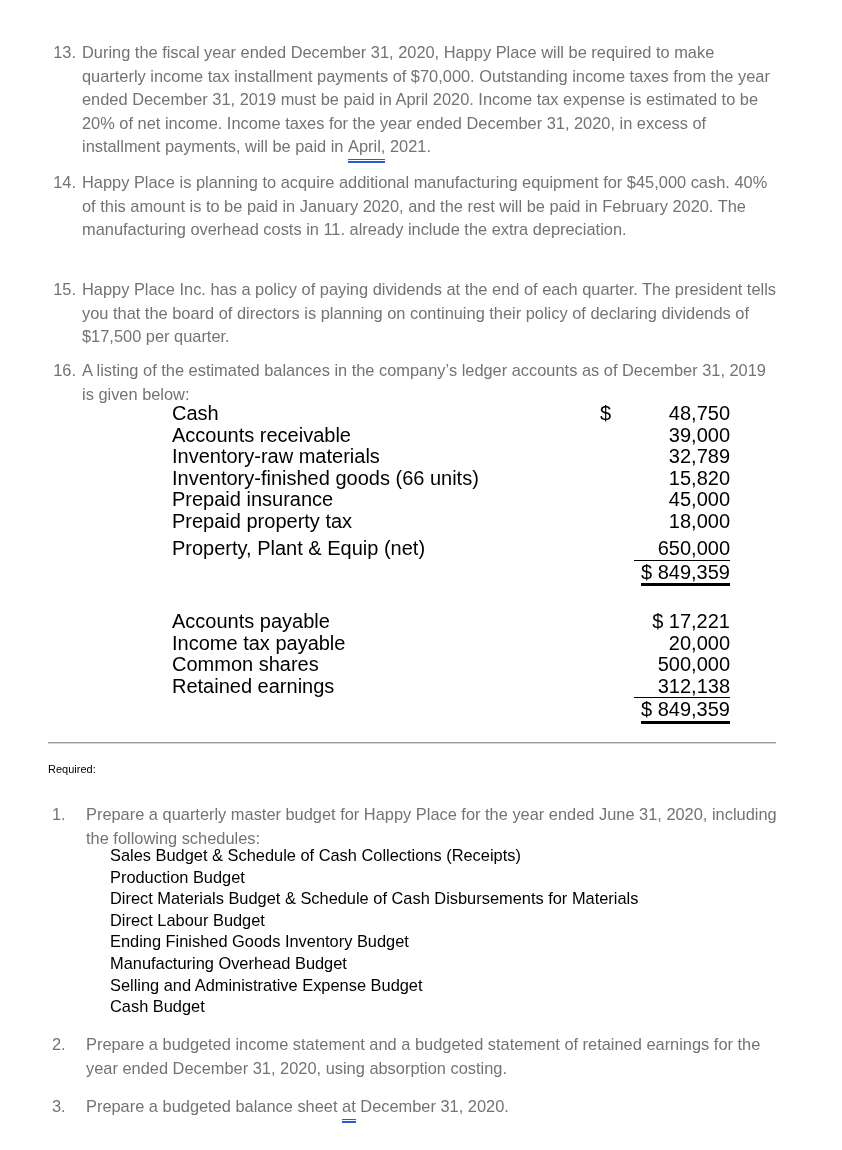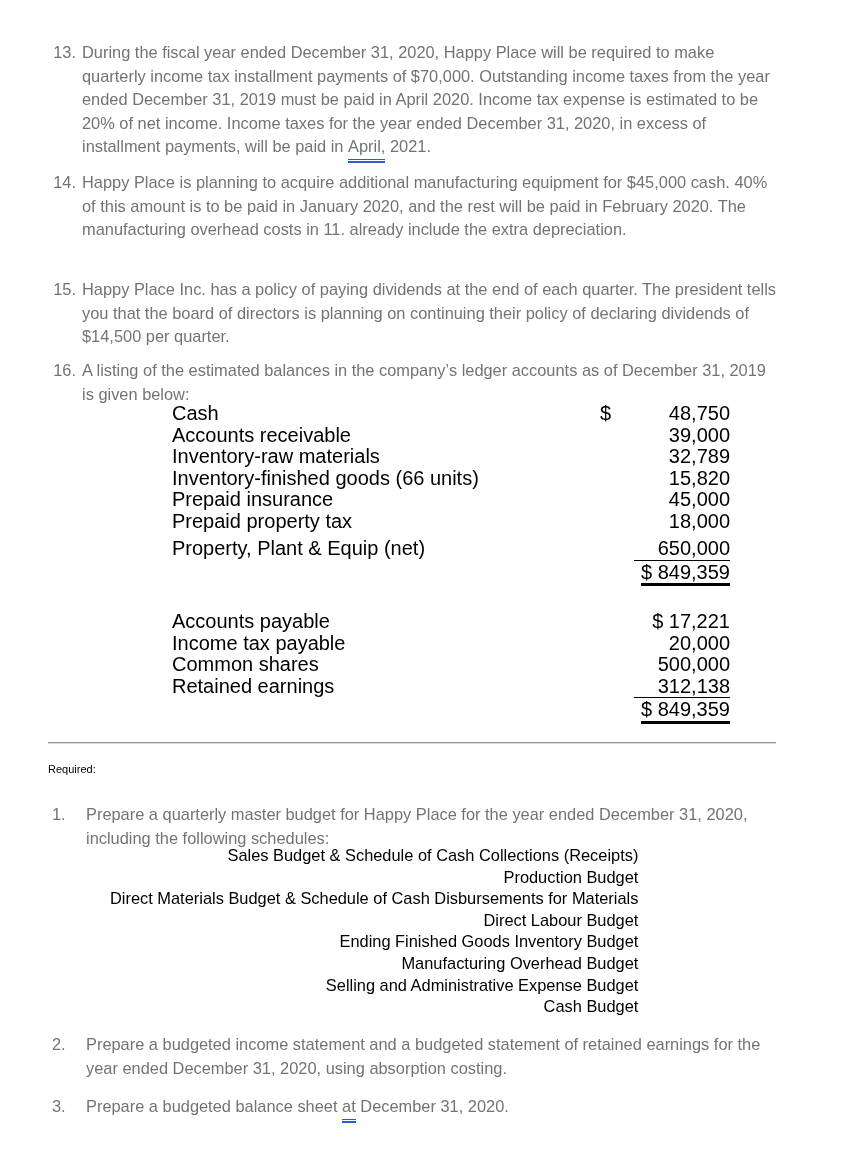--- a/index.html
+++ b/index.html
@@ -137,21 +137,21 @@
     font-size: 11px;
     line-height: 23.6px;
   }
 
   .sched-list {
     position: absolute;
     left: 110px;
     font-size: 16.4px;
     line-height: 21.6px;
   }
-  .sched-list div { white-space: nowrap; text-align: right; }
+  .sched-list div { white-space: nowrap; }
 
   .req-item .num {
     width: 34px;
     flex: 0 0 34px;
     text-align: left;
     padding-right: 0;
   }
   .req-item .body { flex: 1 1 auto; }
 </style>
 </head>
@@ -164,21 +164,21 @@
     <span class="body"><span>During the fiscal year ended December 31, 2020, Happy Place will be required to make quarterly income tax installment payments of $70,000.  Outstanding income taxes from the year ended December 31, 2019 must be paid in April 2020. Income tax expense is estimated to be 20% of net income.  Income taxes for the year ended December 31, 2020, in excess of installment payments, will be paid in </span><span class="grammar">April,</span><span> 2021.</span></span>
   </div>
 
   <div class="q-block num-item" style="top:171px;">
     <span class="num">14.</span>
     <span class="body">Happy Place is planning to acquire additional manufacturing equipment for $45,000 cash. 40% of this amount is to be paid in January 2020, and the rest will be paid in February 2020.  The manufacturing overhead costs in 11. already include the extra depreciation.</span>
   </div>
 
   <div class="q-block num-item" style="top:278px;justify-content:space-between;">
     <span class="num">15.</span>
-    <span class="body">Happy Place Inc. has a policy of paying dividends at the end of each quarter.  The president tells you that the board of directors is planning on continuing their policy of declaring dividends of $14,500 per quarter.</span>
+    <span class="body">Happy Place Inc. has a policy of paying dividends at the end of each quarter.  The president tells you that the board of directors is planning on continuing their policy of declaring dividends of $17,500 per quarter.</span>
   </div>
 
   <div class="q-block num-item" style="top:359px;">
     <span class="num">16.</span>
     <span class="body">A listing of the estimated balances in the company’s ledger accounts as of December 31, 2019 is given below:</span>
   </div>
 
   <div class="ledger" style="top:403px;">
     <table>
       <tbody>
@@ -257,21 +257,21 @@
       </tbody>
     </table>
   </div>
 
   <div class="divider" style="top:742px;"></div>
 
   <div class="plain-line" style="left:48px; top:758px;">Required:</div>
 
   <div class="q-block num-item req-item" style="left:52px; top:803px; width:730px;">
     <span class="num">1.</span>
-    <span class="body">Prepare a quarterly master budget for Happy Place for the year ended December 31, 2020, including the following schedules:</span>
+    <span class="body">Prepare a quarterly master budget for Happy Place for the year ended June 31, 2020, including the following schedules:</span>
   </div>
 
   <div class="sched-list" style="top:845px;">
     <div>Sales Budget &amp; Schedule of Cash Collections (Receipts)</div>
     <div>Production Budget</div>
     <div>Direct Materials Budget &amp; Schedule of Cash Disbursements for Materials</div>
     <div>Direct Labour Budget</div>
     <div>Ending Finished Goods Inventory Budget</div>
     <div>Manufacturing Overhead Budget</div>
     <div>Selling and Administrative Expense Budget</div>

